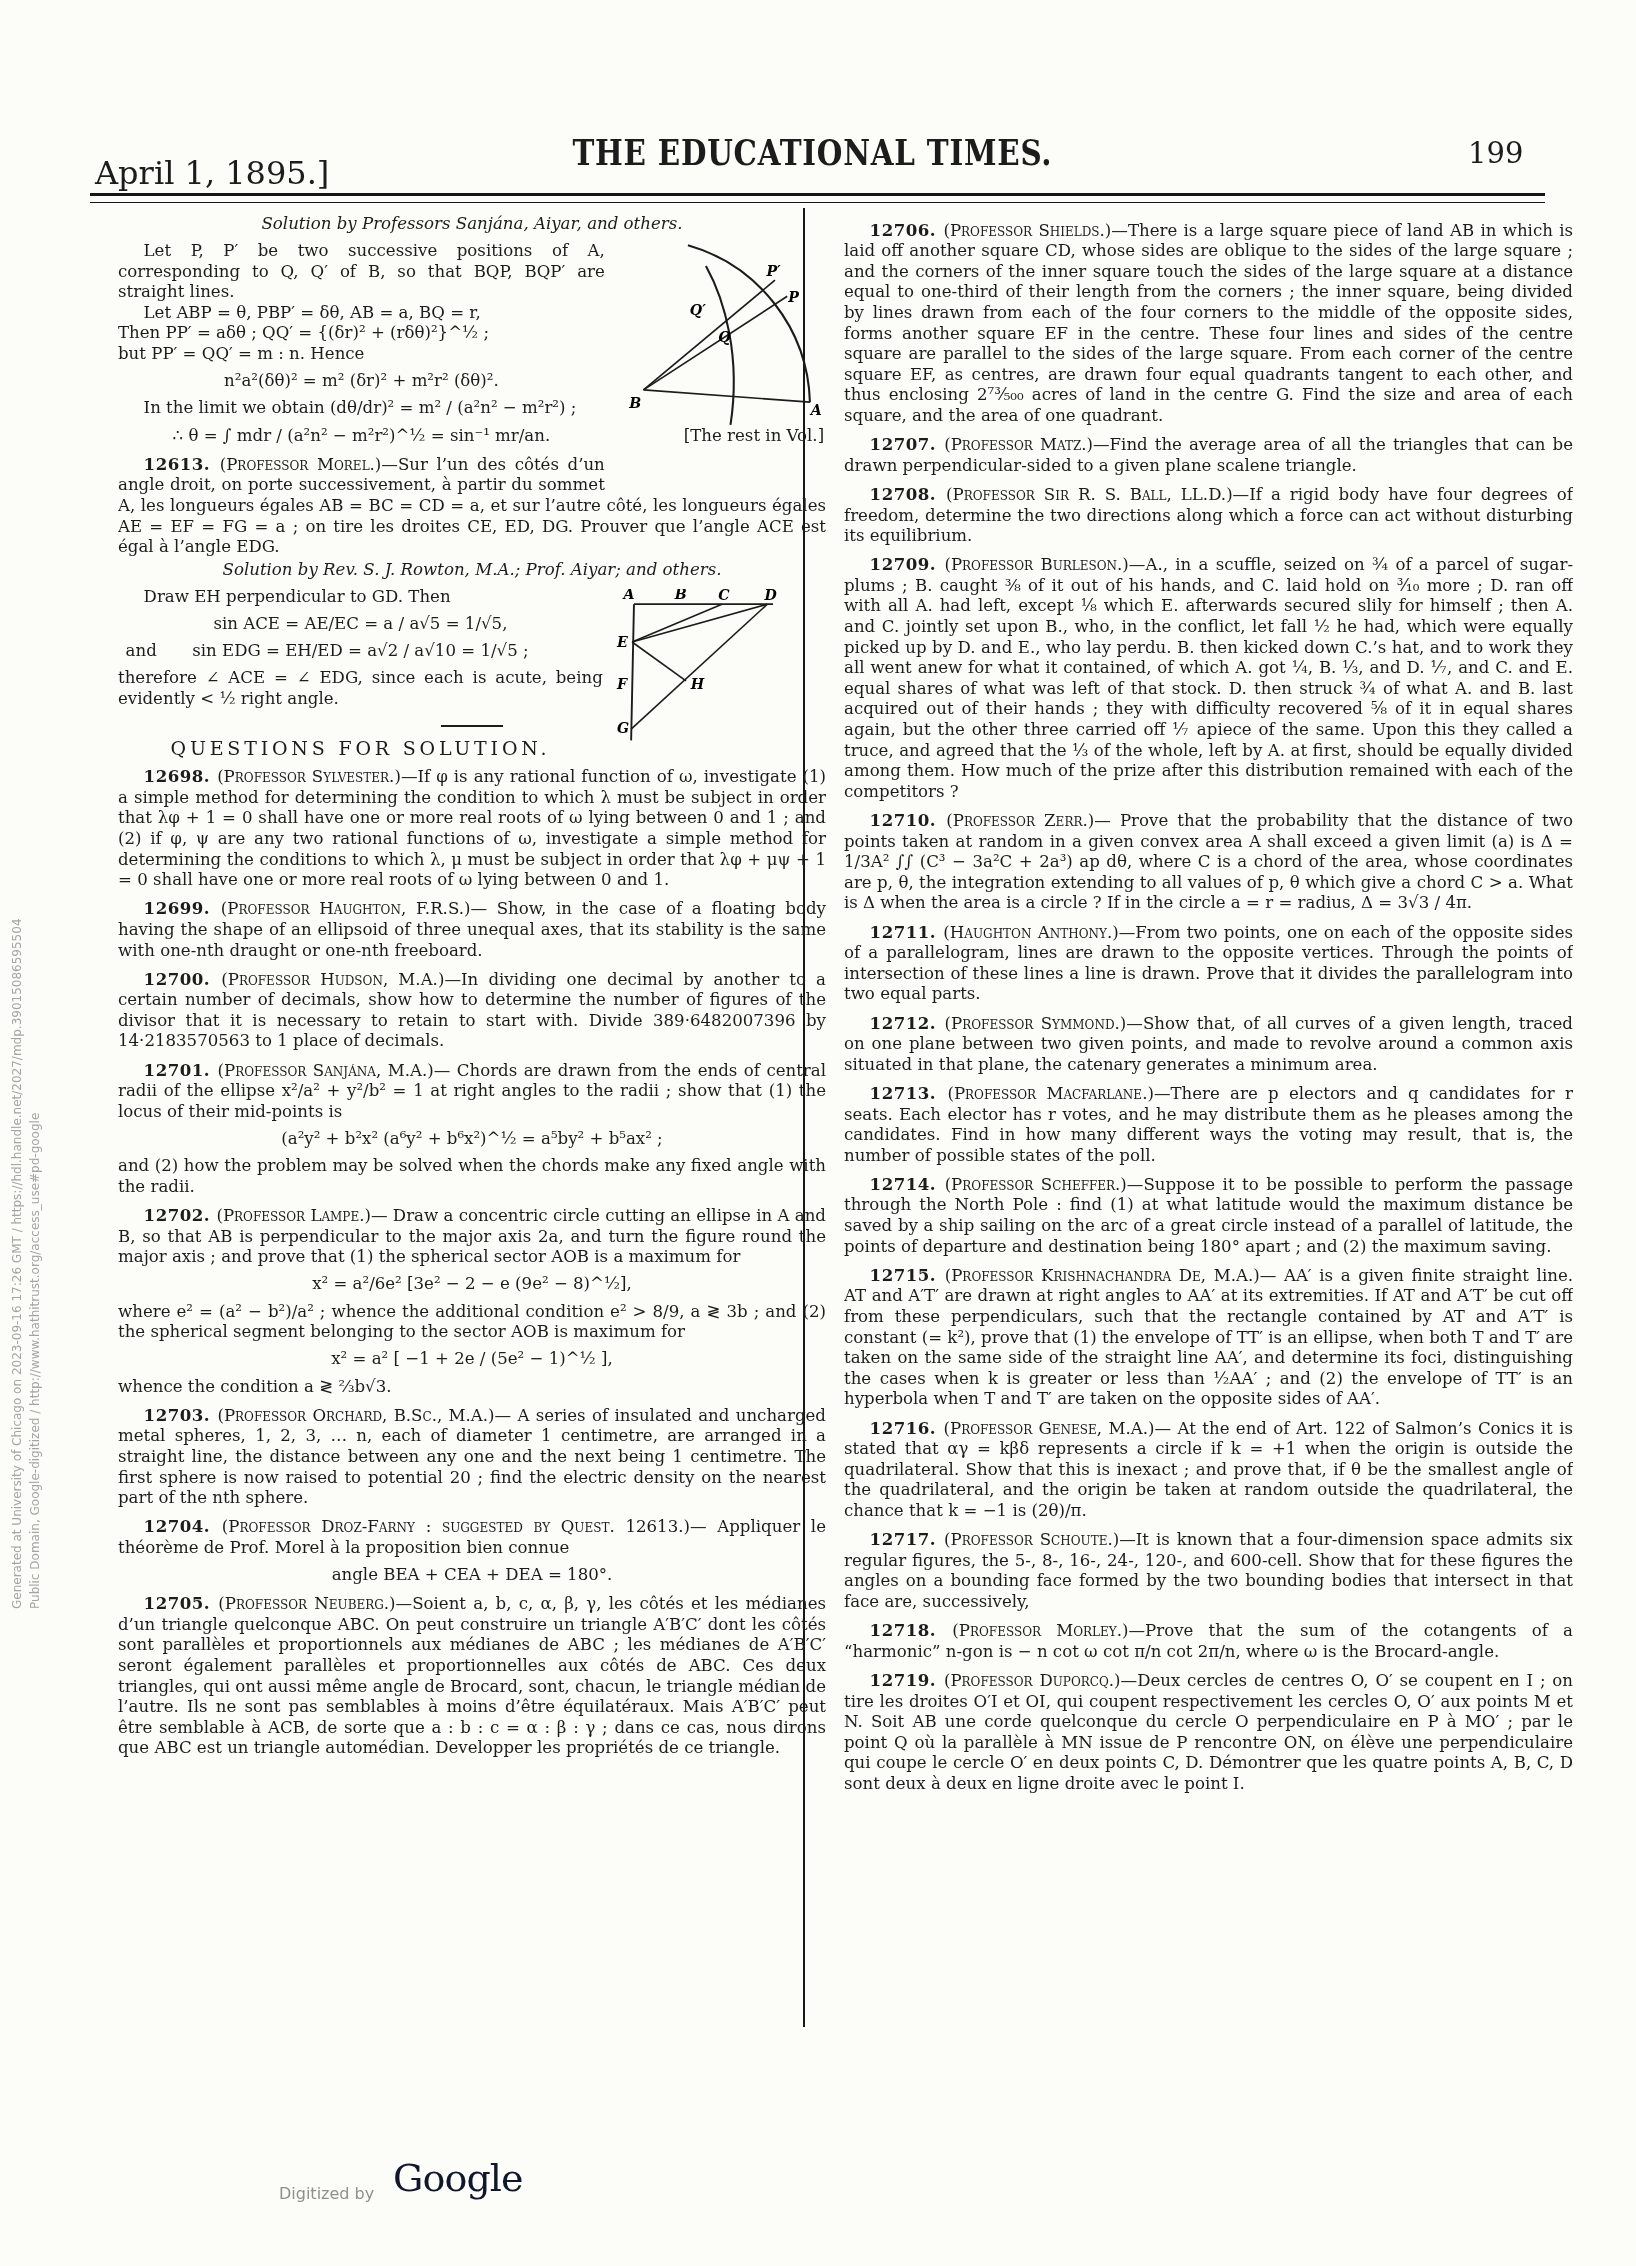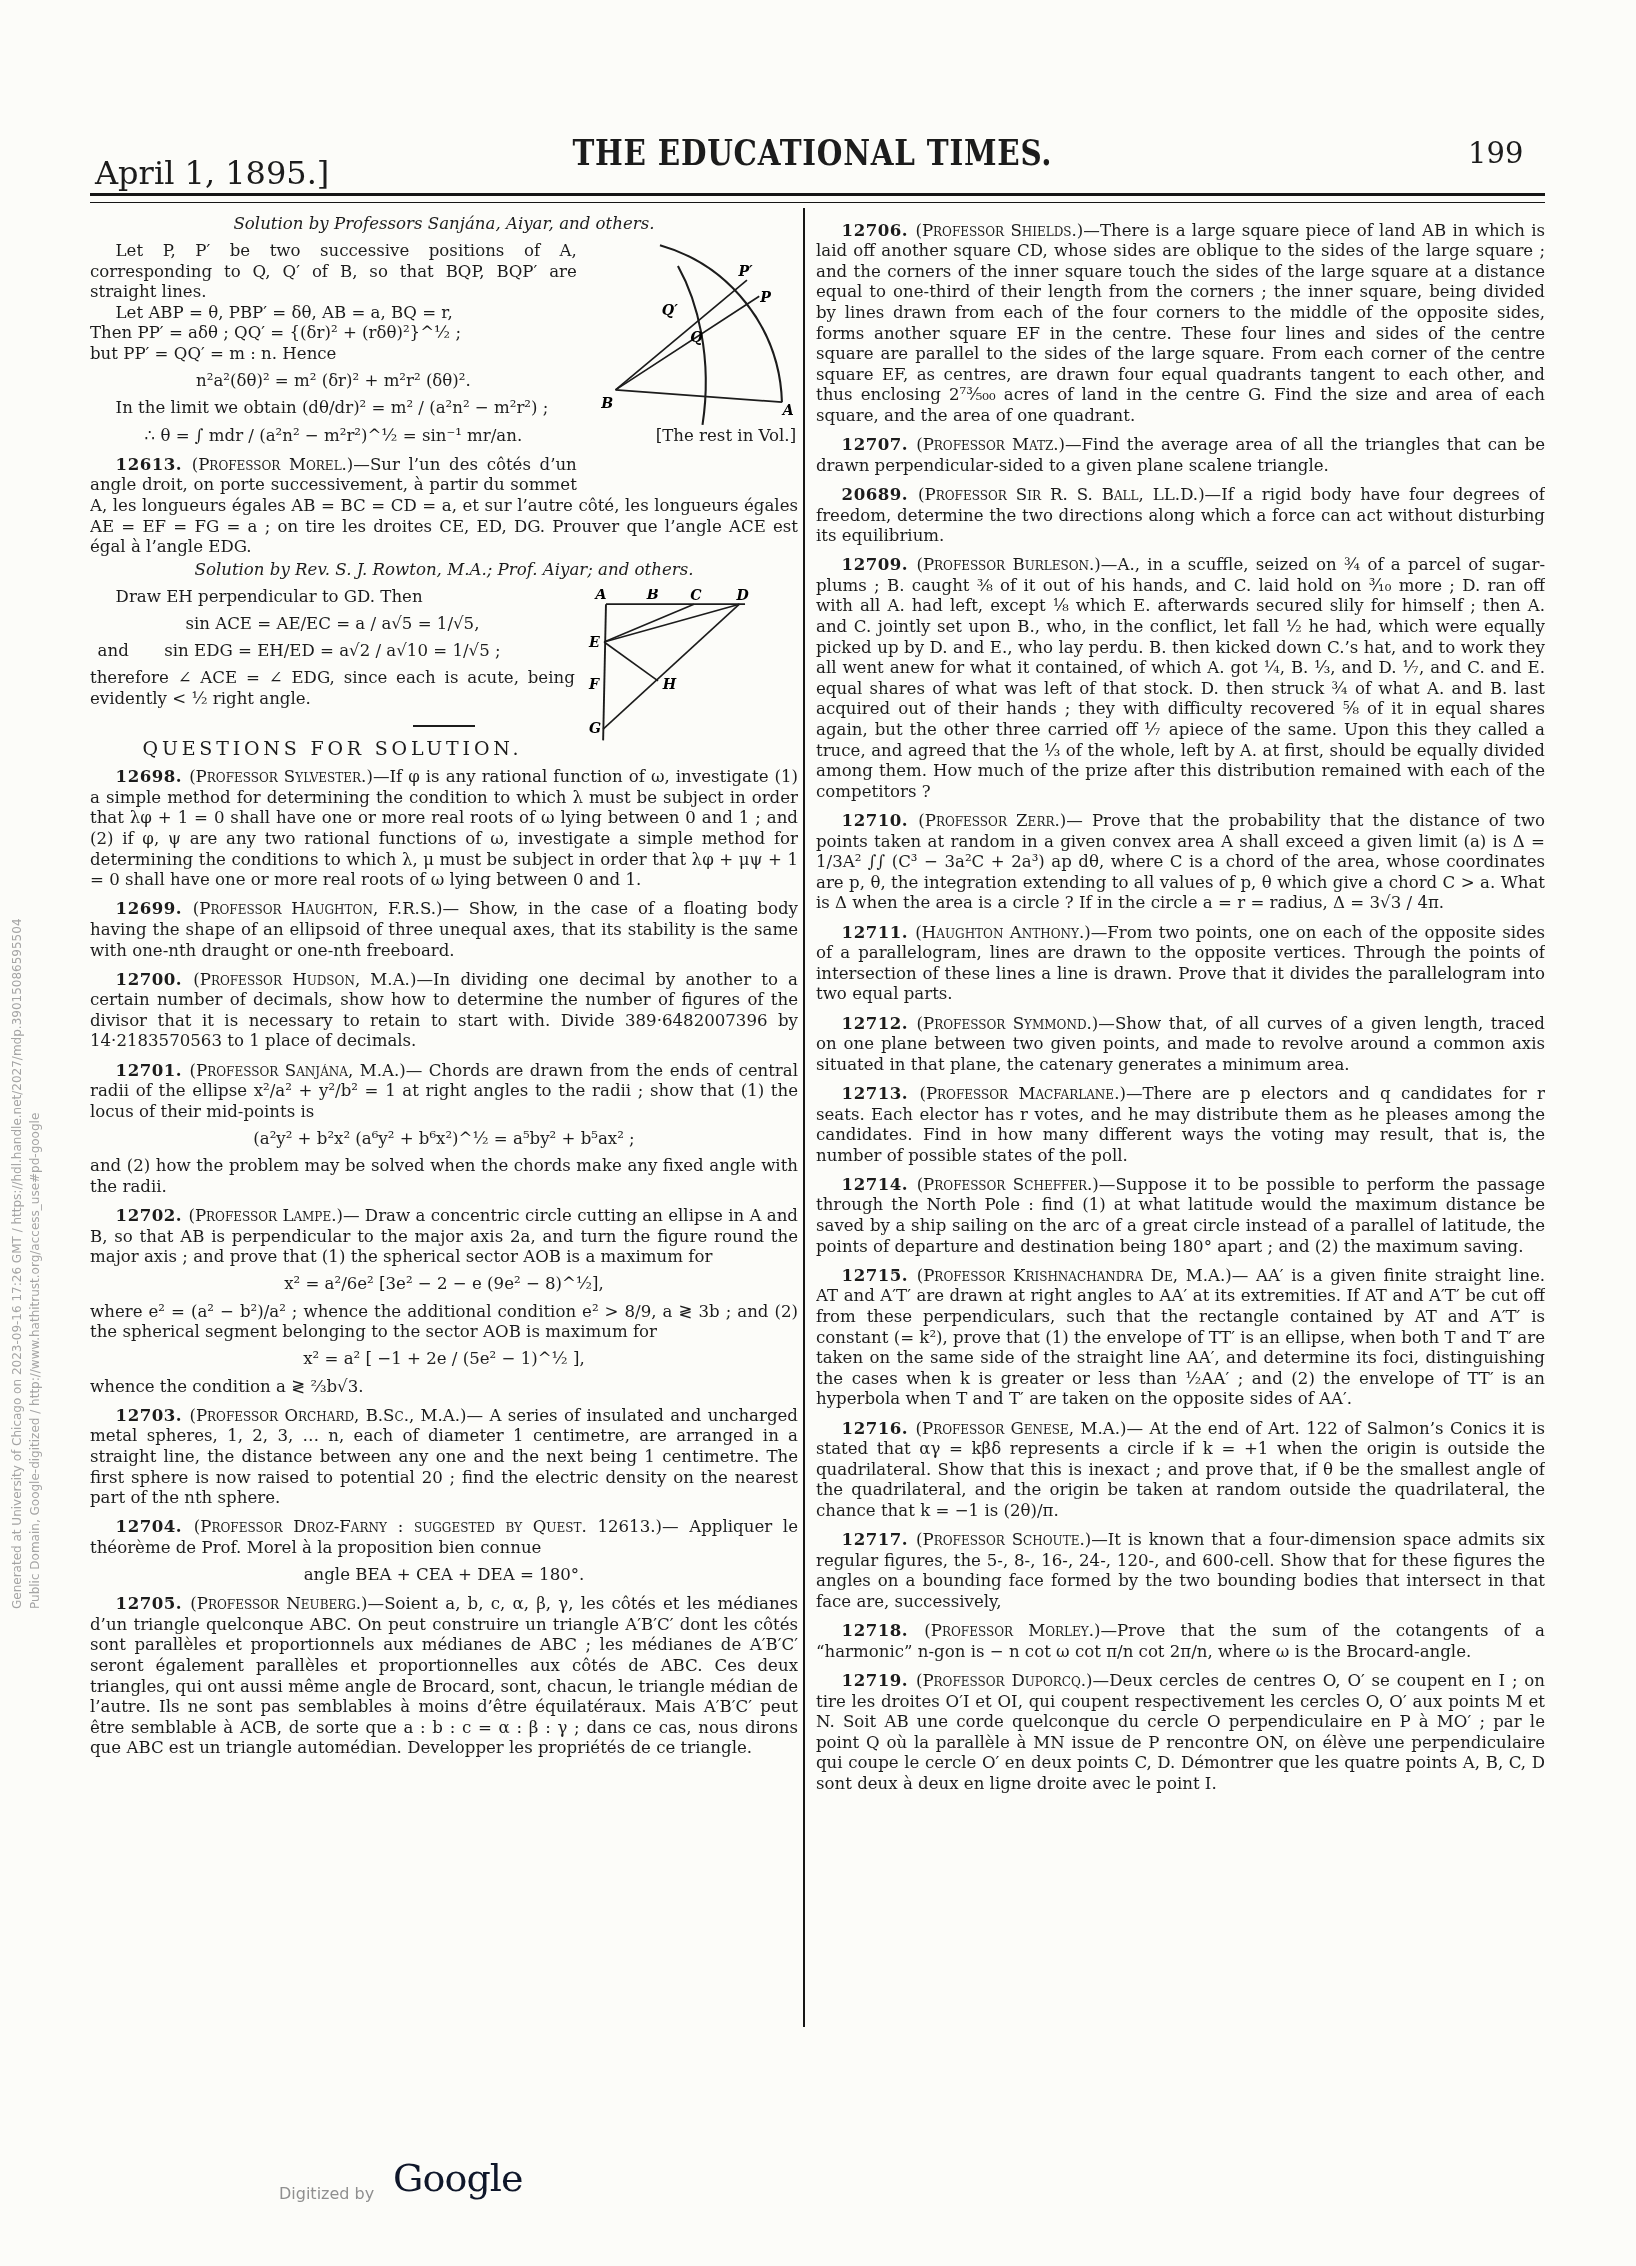--- a/index.html
+++ b/index.html
@@ -7,21 +7,21 @@
         font-family:"DejaVu Serif","DejaVu Sans",serif;color:#1c1c1c;}
   
   .masthead-date{position:absolute;left:95px;top:154px;font-size:32px;white-space:nowrap;}
   .masthead-title{position:absolute;left:530px;top:132px;width:530px;text-align:center;
         font-size:35px;font-weight:bold;letter-spacing:0.9px;transform:scaleX(.84);transform-origin:50% 50%;white-space:nowrap;}
   .page-num{position:absolute;left:1468px;top:136px;font-size:29px;}
   .double-rule{position:absolute;left:90px;top:193px;width:1455px;height:5.7px;
         border-top:3.8px solid #161616;border-bottom:1.9px solid #161616;}
   .col-divider{position:absolute;left:803px;top:208px;width:1.9px;height:1819px;background:#161616;}
   
-  .col{position:absolute;top:212px;text-align:justify;font-size:16.6px;line-height:20.6px;overflow:hidden;}
+  .col{position:absolute;top:212px;text-align:justify;font-size:16.6px;line-height:20.6px;overflow:hidden;margin-left:28px;}
   #left-col{left:90px;width:708px;height:1789px;}
   #right-col{left:816px;width:729px;height:1822px;}
   .para{margin:0;text-indent:25.6px;}
   .para.noind{text-indent:0;}
   .para.cont{text-indent:0;}
   .prob{margin-top:7.6px;}
   .pnum{font-weight:bold;letter-spacing:0.5px;}
   .plead{font-variant:small-caps;}
   .sol-head{text-align:center;font-style:italic;margin:1.9px 0 6.6px;text-indent:0;}
   .qhead{text-align:center;font-weight:normal;font-size:19px;letter-spacing:3.8px;margin:11.4px 0 7.6px;text-indent:0;}
@@ -123,21 +123,21 @@
       <div class="formula"><span>x² = a² [ −1 + 2e / (5e² − 1)^½ ],</span></div>
       <p class="para cont">whence the condition a ≷ ⅔b√3.</p>
       <p class="para prob"><b class="pnum">12703.  </b><span class="plead">(Professor Orchard, B.Sc., M.A.)</span><span>— A series of insulated and uncharged metal spheres, 1, 2, 3, … n, each of diameter 1 centimetre, are arranged in a straight line, the distance between any one and the next being 1 centimetre.  The first sphere is now raised to potential 20 ;  find the electric density on the nearest part of the nth sphere.</span></p>
       <p class="para prob"><b class="pnum">12704.  </b><span class="plead">(Professor Droz-Farny :  suggested by Quest. 12613.)</span><span>— Appliquer le théorème de Prof. Morel à la proposition bien connue</span></p>
       <div class="formula"><span>angle BEA + CEA + DEA = 180°.</span></div>
       <p class="para prob"><b class="pnum">12705.  </b><span class="plead">(Professor Neuberg.)</span><span>—Soient a, b, c, α, β, γ, les côtés et les médianes d’un triangle quelconque ABC.  On peut construire un triangle A′B′C′ dont les côtés sont parallèles et proportionnels aux médianes de ABC ;  les médianes de A′B′C′ seront également parallèles et proportionnelles aux côtés de ABC.  Ces deux triangles, qui ont aussi même angle de Brocard, sont, chacun, le triangle médian de l’autre.  Ils ne sont pas semblables à moins d’être équilatéraux.  Mais A′B′C′ peut être semblable à ACB, de sorte que a : b : c = α : β : γ ;  dans ce cas, nous dirons que ABC est un triangle automédian.  Developper les propriétés de ce triangle.</span></p>
     </div>
   <div id="right-col" class="col">
       <p class="para prob"><b class="pnum">12706.  </b><span class="plead">(Professor Shields.)</span><span>—There is a large square piece of land AB in which is laid off another square CD, whose sides are oblique to the sides of the large square ;  and the corners of the inner square touch the sides of the large square at a distance equal to one-third of their length from the corners ;  the inner square, being divided by lines drawn from each of the four corners to the middle of the opposite sides, forms another square EF in the centre.   These four lines and sides of the centre square are parallel to the sides of the large square.   From each corner of the centre square EF, as centres, are drawn four equal quadrants tangent to each other, and thus enclosing 2⁷³⁄₅₀₀ acres of land in the centre G.   Find the size and area of each square, and the area of one quadrant.</span></p>
       <p class="para prob"><b class="pnum">12707.  </b><span class="plead">(Professor Matz.)</span><span>—Find the average area of all the triangles that can be drawn perpendicular-sided to a given plane scalene triangle.</span></p>
-      <p class="para prob"><b class="pnum">20689.  </b><span class="plead">(Professor Sir R. S. Ball, LL.D.)</span><span>—If a rigid body have four degrees of freedom, determine the two directions along which a force can act without disturbing its equilibrium.</span></p>
+      <p class="para prob"><b class="pnum">12708.  </b><span class="plead">(Professor Sir R. S. Ball, LL.D.)</span><span>—If a rigid body have four degrees of freedom, determine the two directions along which a force can act without disturbing its equilibrium.</span></p>
       <p class="para prob"><b class="pnum">12709.  </b><span class="plead">(Professor Burleson.)</span><span>—A., in a scuffle, seized on ¾ of a parcel of sugar-plums ;  B. caught ⅜ of it out of his hands, and C. laid hold on ³⁄₁₀ more ;  D. ran off with all A. had left, except ⅛ which E. afterwards secured slily for himself ;  then A. and C. jointly set upon B., who, in the conflict, let fall ½ he had, which were equally picked up by D. and E., who lay perdu.   B. then kicked down C.’s hat, and to work they all went anew for what it contained, of which A. got ¼, B. ⅓, and D. ⅐, and C. and E. equal shares of what was left of that stock.   D. then struck ¾ of what A. and B. last acquired out of their hands ;  they with difficulty recovered ⅝ of it in equal shares again, but the other three carried off ⅐ apiece of the same.   Upon this they called a truce, and agreed that the ⅓ of the whole, left by A. at first, should be equally divided among them.   How much of the prize after this distribution remained with each of the competitors ?</span></p>
       <p class="para prob"><b class="pnum">12710.  </b><span class="plead">(Professor Zerr.)</span><span>— Prove that the probability that the distance of two points taken at random in a given convex area A shall exceed a given limit (a) is  Δ = 1/3A² ∫∫ (C³ − 3a²C + 2a³) ap dθ,  where C is a chord of the area, whose coordinates are p, θ, the integration extending to all values of p, θ which give a chord C &gt; a.   What is Δ when the area is a circle ?   If in the circle a = r = radius,  Δ = 3√3 / 4π.</span></p>
       <p class="para prob"><b class="pnum">12711.  </b><span class="plead">(Haughton Anthony.)</span><span>—From two points, one on each of the opposite sides of a parallelogram, lines are drawn to the opposite vertices. Through the points of intersection of these lines a line is drawn.   Prove that it divides the parallelogram into two equal parts.</span></p>
       <p class="para prob"><b class="pnum">12712.  </b><span class="plead">(Professor Symmond.)</span><span>—Show that, of all curves of a given length, traced on one plane between two given points, and made to revolve around a common axis situated in that plane, the catenary generates a minimum area.</span></p>
       <p class="para prob"><b class="pnum">12713.  </b><span class="plead">(Professor Macfarlane.)</span><span>—There are p electors and q candidates for r seats.   Each elector has r votes, and he may distribute them as he pleases among the candidates.   Find in how many different ways the voting may result, that is, the number of possible states of the poll.</span></p>
       <p class="para prob"><b class="pnum">12714.  </b><span class="plead">(Professor Scheffer.)</span><span>—Suppose it to be possible to perform the passage through the North Pole :  find (1) at what latitude would the maximum distance be saved by a ship sailing on the arc of a great circle instead of a parallel of latitude, the points of departure and destination being 180° apart ;  and (2) the maximum saving.</span></p>
       <p class="para prob"><b class="pnum">12715.  </b><span class="plead">(Professor Krishnachandra De, M.A.)</span><span>— AA′ is a given finite straight line.   AT and A′T′ are drawn at right angles to AA′ at its extremities.   If AT and A′T′ be cut off from these perpendiculars, such that the rectangle contained by AT and A′T′ is constant (= k²), prove that (1) the envelope of TT′ is an ellipse, when both T and T′ are taken on the same side of the straight line AA′, and determine its foci, distinguishing the cases when k is greater or less than ½AA′ ;  and (2) the envelope of TT′ is an hyperbola when T and T′ are taken on the opposite sides of AA′.</span></p>
       <p class="para prob"><b class="pnum">12716.  </b><span class="plead">(Professor Genese, M.A.)</span><span>— At the end of Art. 122 of Salmon’s Conics it is stated that αγ = kβδ represents a circle if k = +1 when the origin is outside the quadrilateral.   Show that this is inexact ;  and prove that, if θ be the smallest angle of the quadrilateral, and the origin be taken at random outside the quadrilateral, the chance that k = −1 is (2θ)/π.</span></p>
       <p class="para prob"><b class="pnum">12717.  </b><span class="plead">(Professor Schoute.)</span><span>—It is known that a four-dimension space admits six regular figures, the 5-, 8-, 16-, 24-, 120-, and 600-cell. Show that for these figures the angles on a bounding face formed by the two bounding bodies that intersect in that face are, successively,</span></p>
       <p class="para prob"><b class="pnum">12718.  </b><span class="plead">(Professor Morley.)</span><span>—Prove that the sum of the cotangents of a “harmonic” n-gon is  − n cot ω cot π/n cot 2π/n,  where ω is the Brocard-angle.</span></p>

